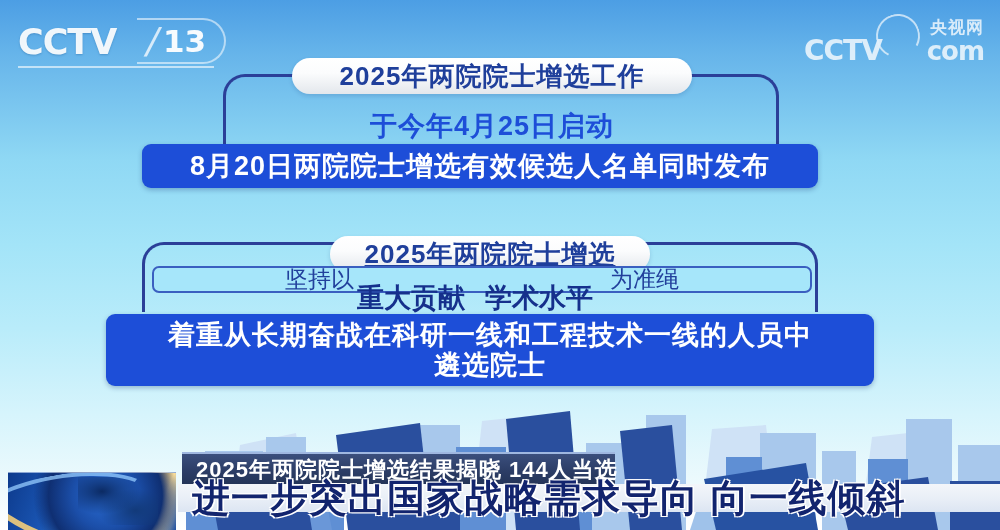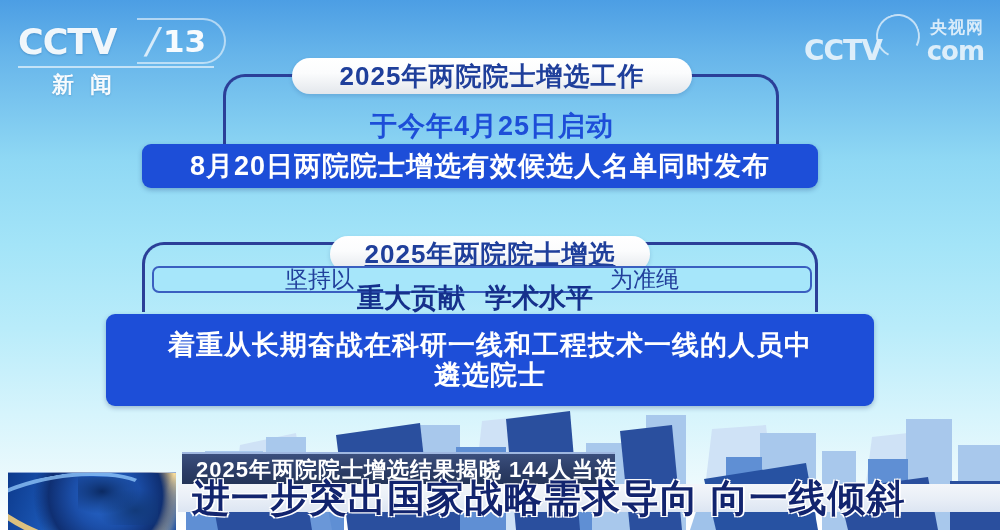--- a/index.html
+++ b/index.html
@@ -214,21 +214,20 @@
     <rect x="950" y="96" width="50" height="49" fill="#2a4f9e"></rect>
   </g>
 </svg>
 
 <div id="logo">
   <div class="cap"></div>
   <div class="cctv">CCTV</div>
   <div class="slash">/</div>
   <div class="num">13</div>
   <div class="underline"></div>
-  <div class="zh">新闻</div>
 </div>
 
 <div id="wm">
   <div class="ring"></div>
   <div class="w1">CCTV</div>
   <div class="w2">央视网</div>
   <div class="w3">com</div>
 </div>
 
 <div class="bracket" style="left:223px; top:74px; width:556px; height:90px; border-radius:22px 22px 0 0;"></div>
@@ -245,21 +244,21 @@
 
 <div id="crit">
   <span class="thin">坚持以</span>
   <span class="strong">重大贡献</span>
   <span class="gap"></span>
   <span class="strong">学术水平</span>
   <span class="gap"></span>
   <span class="thin">为准绳</span>
 </div>
 
-<div class="navybar multi" style="left:106px; top:314px; width:768px; height:92px; font-size:27px;">
+<div class="navybar multi" style="left:106px; top:314px; width:768px; height:72px; font-size:27px;">
   <span>着重从长期奋战在科研一线和工程技术一线的人员中</span>
   <span>遴选院士</span>
 </div>
 
 <div id="globe">
   <div class="land"></div>
   <div class="sw1"></div>
   <div class="sw2"></div>
 </div>
 

